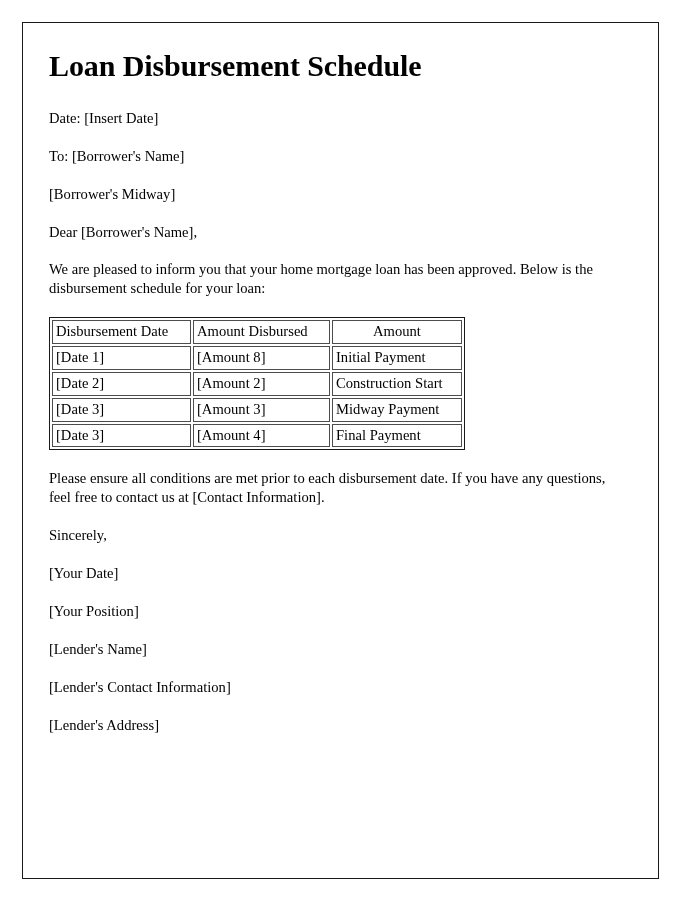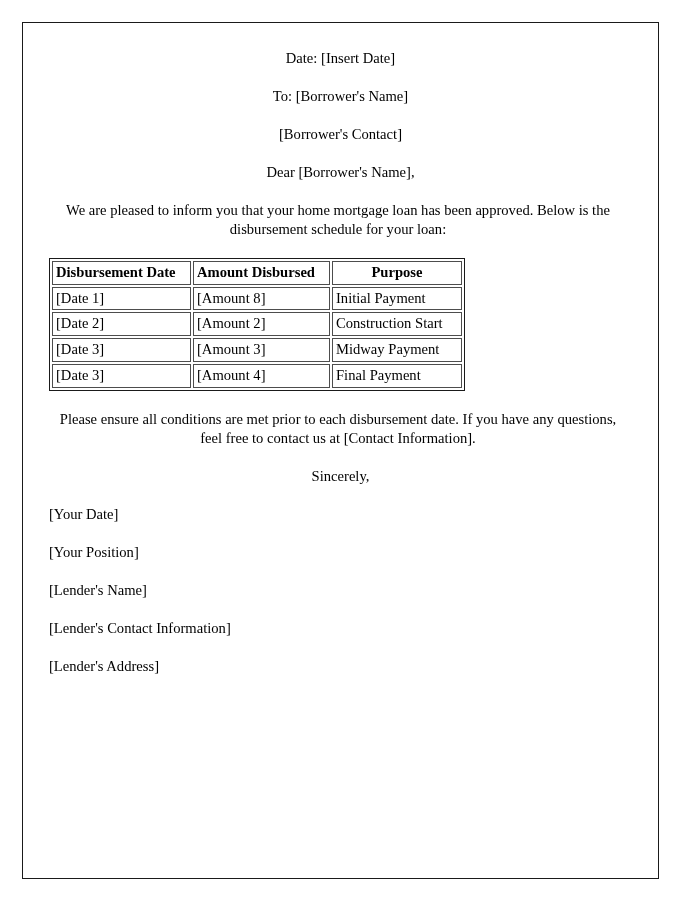--- a/index.html
+++ b/index.html
@@ -35,21 +35,20 @@
     line-height: 1.12;
     margin: 0 0 26px 0;
     letter-spacing: -0.1px;
     color: #000000;
   }
   .para {
     font-size: 14.6px;
     line-height: 1.30;
     margin: 0 0 19px 0;
     color: #000000;
-    text-align: center;
   }
   .para.wide {
     max-width: 578px;
   }
   
   .schedule-table {
     border-collapse: separate;
     border-spacing: 2px;
     border: 1px solid #1a1a1a;
     margin: 0 0 19px 0;
@@ -61,58 +60,59 @@
   .schedule-table td {
     border: 1px solid #4d4d4d;
     padding: 2px 3px;
     font-weight: normal;
     text-align: left;
     vertical-align: top;
     white-space: nowrap;
     color: #000000;
   }
   .schedule-table th {
-    font-weight: bold;
+    font-weight: normal;
   }
   .schedule-table th.center {
     text-align: center;
   }
   .col-date    { width: 131px; }
   .col-amount  { width: 129px; }
   .col-purpose { width: 122px; }
   .sig-line {
     font-size: 14.6px;
     line-height: 1.30;
     margin: 0 0 19px 0;
     color: #000000;
   }
 </style>
 </head>
 <body>
 
 <div class="page">
   <div class="page-inner">
 
+    <h1 class="doc-title">Loan Disbursement Schedule</h1>
 
     <p class="para">Date: [Insert Date]</p>
 
     <p class="para">To: [Borrower's Name]</p>
 
-    <p class="para">[Borrower's Contact]</p>
+    <p class="para">[Borrower's Midway]</p>
 
     <p class="para">Dear [Borrower's Name],</p>
 
     <p class="para wide">We are pleased to inform you that your home mortgage loan has been approved. Below is the disbursement schedule for your loan:</p>
 
     <table class="schedule-table">
       <thead>
         <tr>
           <th class="col-date">Disbursement Date</th>
           <th class="col-amount">Amount Disbursed</th>
-          <th class="col-purpose center">Purpose</th>
+          <th class="col-purpose center">Amount</th>
         </tr>
       </thead>
       <tbody>
         <tr>
           <td>[Date 1]</td>
           <td>[Amount 8]</td>
           <td>Initial Payment</td>
         </tr>
         <tr>
           <td>[Date 2]</td>

